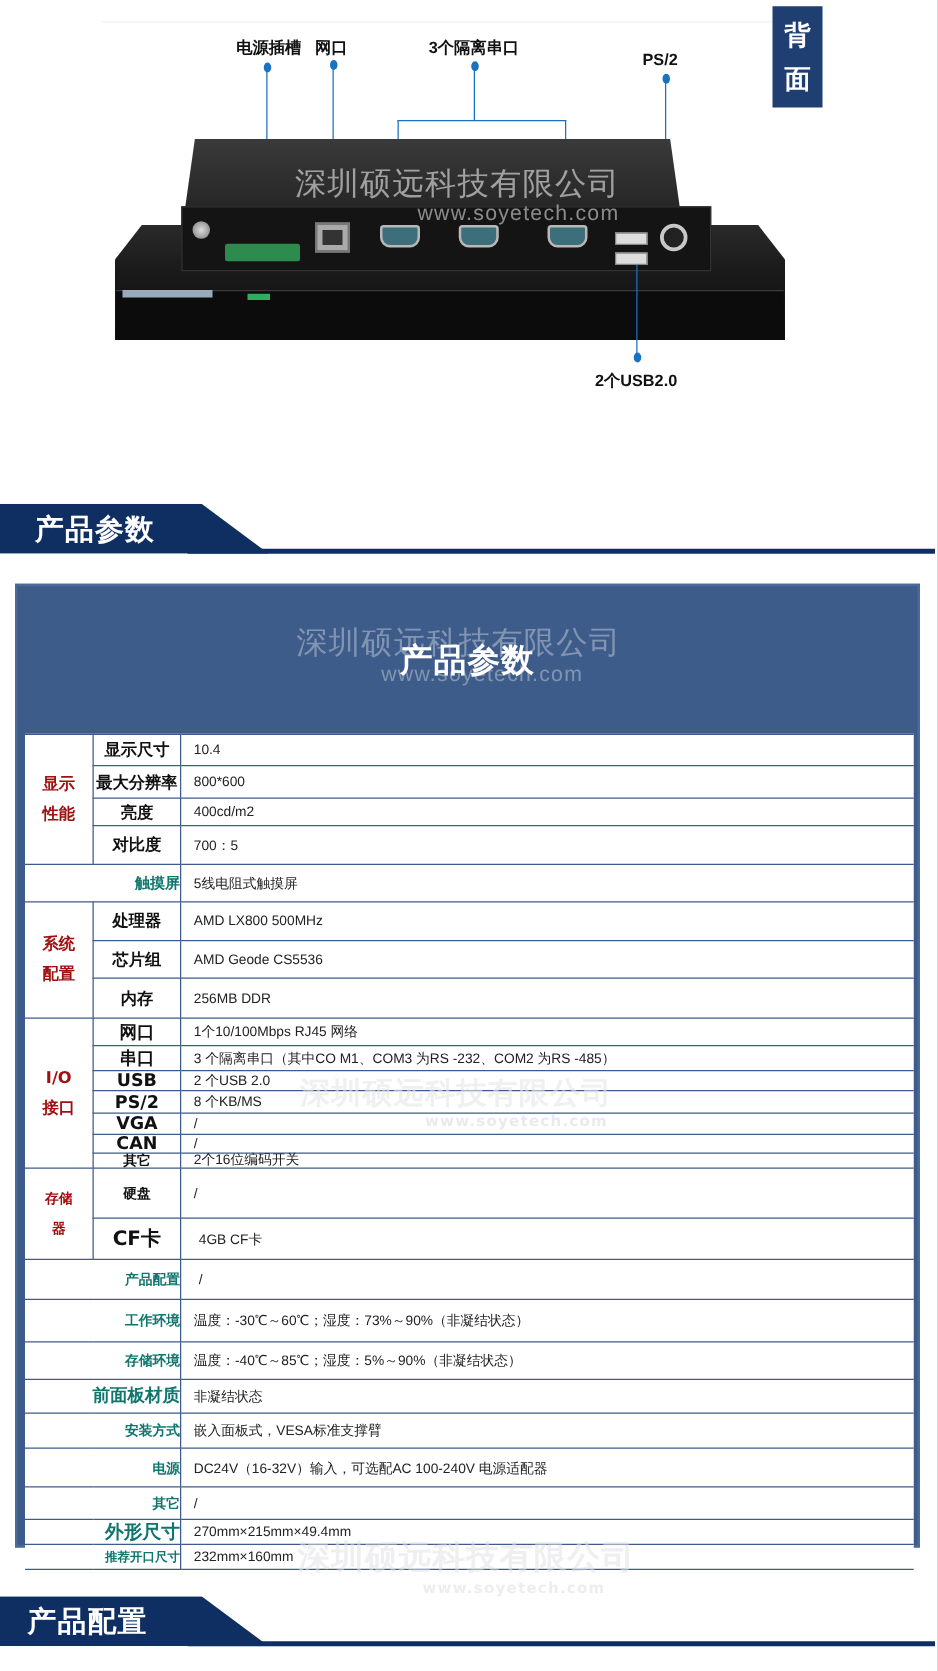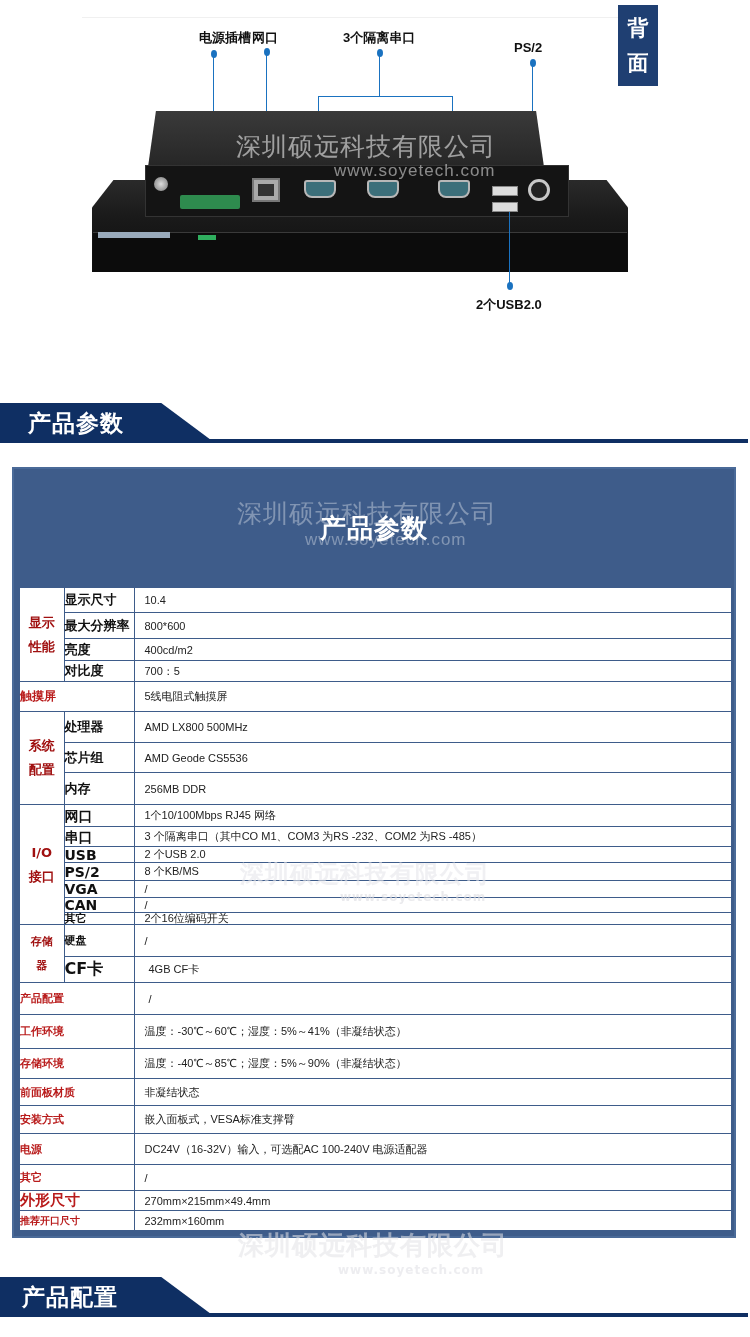--- a/index.html
+++ b/index.html
@@ -42,41 +42,41 @@
 
   
   .panel { position: absolute; left: 12px; top: 467px; width: 724px; height: 771px; background: #3e5c8a; border: 2px solid #4a6a98; box-shadow: inset 0 0 0 5px #3e5c8a; }
   .panel-head { position: absolute; left: 0; top: 0; width: 100%; height: 118px; }
   .panel-title { position: absolute; left: 0; right: 0; top: 42px; text-align: center; color: #fff; font-size: 26px; font-weight: bold; z-index: 2; letter-spacing: 1px; }
   .panel-wm { position: absolute; left: 223px; top: 28px; color: rgba(255,255,255,0.35); font-size: 25px; z-index: 1; font-family: "Liberation Sans", sans-serif; letter-spacing: 1px; }
   .panel-wm .url { display: block; font-size: 17px; margin-left: 68px; margin-top: 0; }
 
   table.spec { position: absolute; left: 6px; top: 118px; width: 711px; border-collapse: collapse; background: #fff; }
   table.spec td { border-top: 1.5px solid #3e5c8a; border-bottom: 1.5px solid #3e5c8a; font-size: 11px; color: #222; padding: 0 0 0 10px; vertical-align: middle; white-space: nowrap; }
-  table.spec td.grp { width: 44px; color: #a01010; font-size: 13px; font-weight: bold; text-align: center; padding: 0; line-height: 24px; border-right: 1.5px solid #3e5c8a; }
-  table.spec td.sub { width: 70px; font-size: 13px; font-weight: bold; color: #111; padding: 0; border-right: 1.5px solid #3e5c8a; }
-  table.spec td.wide { text-align: left; color: #b91c1c; font-size: 12px; font-weight: bold; padding: 0; border-right: 1.5px solid #3e5c8a; }
+  table.spec td.grp { width: 44px; color: #a01010; font-size: 13px; font-weight: bold; text-align: center; padding: 12px; line-height: 24px; border-right: 1.5px solid #3e5c8a; }
+  table.spec td.sub { width: 70px; text-align: center; font-size: 13px; font-weight: bold; color: #111; padding: 0; border-right: 1.5px solid #3e5c8a; }
+  table.spec td.wide { text-align: right; color: #0f766e; font-size: 12px; font-weight: bold; padding: 0; border-right: 1.5px solid #3e5c8a; }
   table.spec td.val { font-family: "Liberation Sans", sans-serif; }
   table.spec td.sub.io { font-size: 14px; line-height: 14px; }
   .mid-wm { position: absolute; left: 240px; top: 858px; font-size: 24px; color: rgba(230,230,235,0.6); z-index: 5; pointer-events: none; font-weight: bold; letter-spacing: 1px; }
   .mid-wm .url { display: block; font-size: 12px; margin-left: 100px; color: rgba(220,220,225,0.6); }
   .bottom-wm { position: absolute; left: 238px; top: 1228px; font-size: 26px; color: rgba(225,225,230,0.55); font-weight: bold; letter-spacing: 1px; }
   .bottom-wm .url { display: block; font-size: 12px; margin-left: 100px; color: rgba(225,225,230,0.6); }
 </style>
 </head>
 <body>
 
 <div class="diagram"></div>
 
 <div class="rear-badge">
   <span>背</span>
   <span>面</span>
 </div>
 
-<span class="callout" style="left:188px;top:29px;padding-left:11px;">电源插槽</span>
+<span class="callout" style="left:178px;top:29px;padding-left:11px;">电源插槽</span>
 <span class="callout" style="left:252px;top:29px;">网口</span>
 <span class="callout" style="left:343px;top:29px;">3个隔离串口</span>
 <span class="callout" style="left:514px;top:40px;">PS/2</span>
 <span class="callout" style="left:476px;top:296px;">2个USB2.0</span>
 
 <span class="dot" style="left:211px;top:50px;"></span>
 <span class="vline" style="left:213px;top:56px;height:74px;"></span>
 <span class="dot" style="left:264px;top:48px;"></span>
 <span class="vline" style="left:266px;top:54px;height:76px;"></span>
 <span class="dot" style="left:377px;top:49px;"></span>
@@ -134,21 +134,21 @@
       <td class="val">10.4</td>
     </tr>
     <tr style="height:26px">
       <td class="sub">最大分辨率</td>
       <td class="val">800*600</td>
     </tr>
     <tr style="height:22px">
       <td class="sub">亮度</td>
       <td class="val">400cd/m2</td>
     </tr>
-    <tr style="height:21px">
+    <tr style="height:31px">
       <td class="sub">对比度</td>
       <td class="val">700：5</td>
     </tr>
 
     <tr style="height:30px">
       <td class="wide" colspan="2">触摸屏</td>
       <td class="val">5线电阻式触摸屏</td>
     </tr>
 
     <tr style="height:31px">
@@ -204,28 +204,28 @@
       <td class="sub" style="font-size:16px;">CF卡</td>
       <td class="val" style="padding-left:14px;">4GB CF卡</td>
     </tr>
 
     <tr style="height:32px">
       <td class="wide" colspan="2" style="font-size:11px;">产品配置</td>
       <td class="val" style="padding-left:14px;">/</td>
     </tr>
     <tr style="height:34px">
       <td class="wide" colspan="2" style="font-size:11px;">工作环境</td>
-      <td class="val">温度：-30℃～60℃；湿度：5%～41%（非凝结状态）</td>
+      <td class="val">温度：-30℃～60℃；湿度：73%～90%（非凝结状态）</td>
     </tr>
     <tr style="height:30px">
       <td class="wide" colspan="2" style="font-size:11px;">存储环境</td>
       <td class="val">温度：-40℃～85℃；湿度：5%～90%（非凝结状态）</td>
     </tr>
     <tr style="height:27px">
-      <td class="wide" colspan="2" style="font-size:11px;margin-left:28px;">前面板材质</td>
+      <td class="wide" colspan="2" style="font-size:14px;margin-left:28px;">前面板材质</td>
       <td class="val">非凝结状态</td>
     </tr>
     <tr style="height:28px">
       <td class="wide" colspan="2" style="font-size:11px;">安装方式</td>
       <td class="val">嵌入面板式，VESA标准支撑臂</td>
     </tr>
     <tr style="height:31px">
       <td class="wide" colspan="2" style="font-size:11px;">电源</td>
       <td class="val">DC24V（16-32V）输入，可选配AC 100-240V 电源适配器</td>
     </tr>

